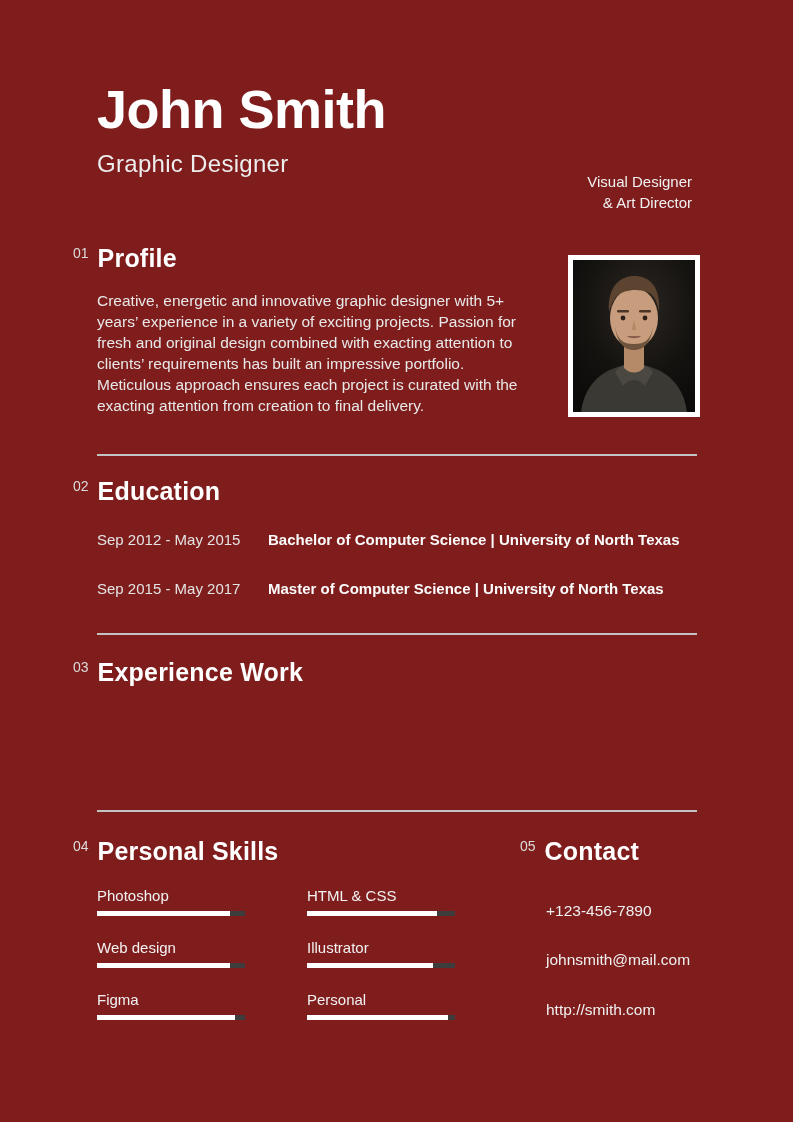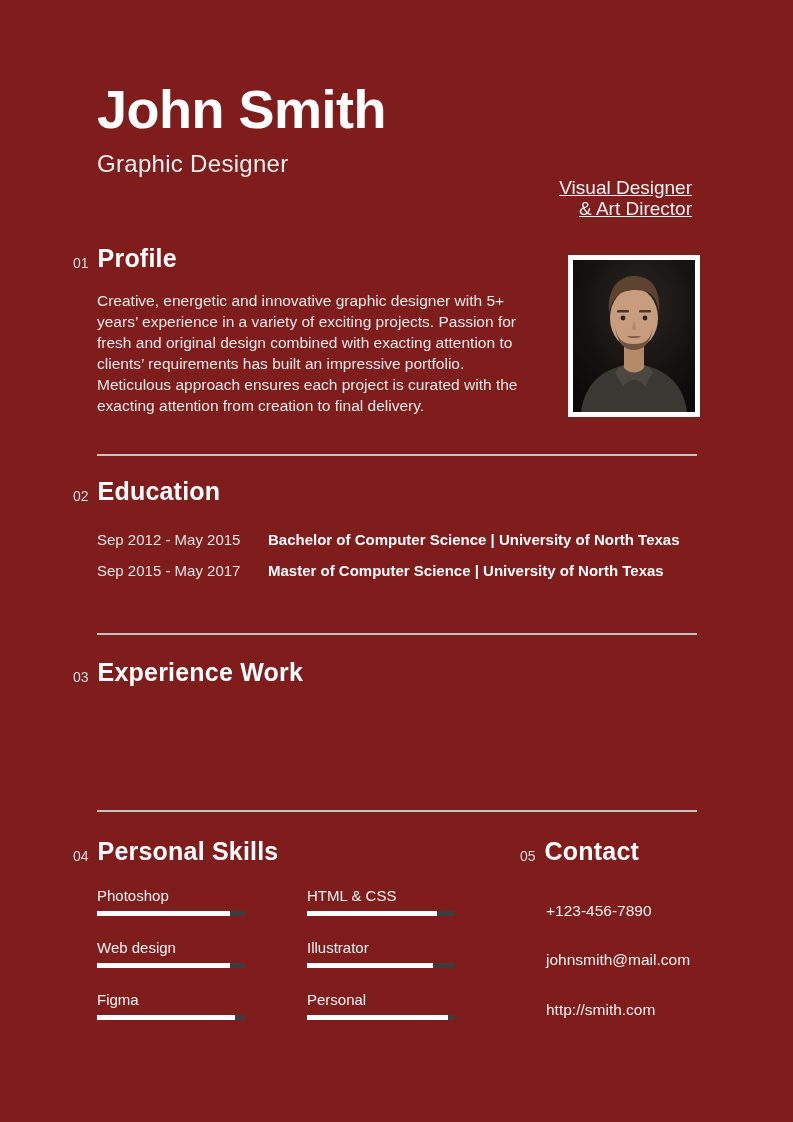--- a/index.html
+++ b/index.html
@@ -19,30 +19,29 @@
     position:absolute; left:97px; top:82px;
     font-size:54px; font-weight:800; letter-spacing:-0.5px;
     line-height:1.02; color:#ffffff;
   }
   .role {
     position:absolute; left:97px; top:150px;
     font-size:24px; font-weight:400; letter-spacing:0.3px;
     color:#ededed;
   }
   .tagline {
-    position:absolute; right:101px; top:177px;
-    text-align:right; font-size:19px; line-height:21px;
+    position:absolute; right:101px; top:171px;
+    text-align:right; font-size:15px; line-height:21px;
     color:#f1f1f1;
-    text-decoration:underline;
   }
 
   
   .section { position:absolute; left:73px; }
   .sec-head { display:flex; align-items:flex-start; gap:9px; }
-  .sec-num  { font-size:14px; line-height:16px; margin-top:12px; color:#dcdcdc; font-weight:400; }
+  .sec-num  { font-size:14px; line-height:16px; margin-top:2px; color:#dcdcdc; font-weight:400; }
   .sec-title{ font-size:25px; line-height:30px; font-weight:700; color:#ffffff; letter-spacing:0.2px; }
   .sec-body { margin-left:24px; }
 
   .divider {
     position:absolute; left:97px; width:600px; height:2px;
     background:#c3c3c3;
   }
 
   
   .profile-text {
@@ -55,21 +54,21 @@
     background:#ffffff; padding:5px;
   }
   .photo-frame svg { display:block; width:122px; height:152px; }
 
   
   .t-rows { margin-left:24px; }
   .t-row  { display:flex; font-size:15px; line-height:16px; }
   .t-row .dates { width:152px; flex:0 0 152px; color:#e4e4e4; font-weight:400; }
   .t-row .desc  { margin-left:19px; color:#fbfbfb; font-weight:700; }
   .t-row.first  { margin-top:26px;justify-content:flex-end; }
-  .t-row.second { margin-top:15px; }
+  .t-row.second { margin-top:33px; }
   .exp .t-row.first { margin-top:22px; }
 
   
   .skills-grid {
     margin-left:24px; margin-top:20px;
     display:grid; grid-template-columns:148px 148px;
     column-gap:62px; row-gap:22px;
   }
   .skill-label { font-size:15px; line-height:19px; color:#f2f2f2; }
   .skill-bar   { margin-top:6px; width:148px; height:5px; background:#3d3d3d; }

